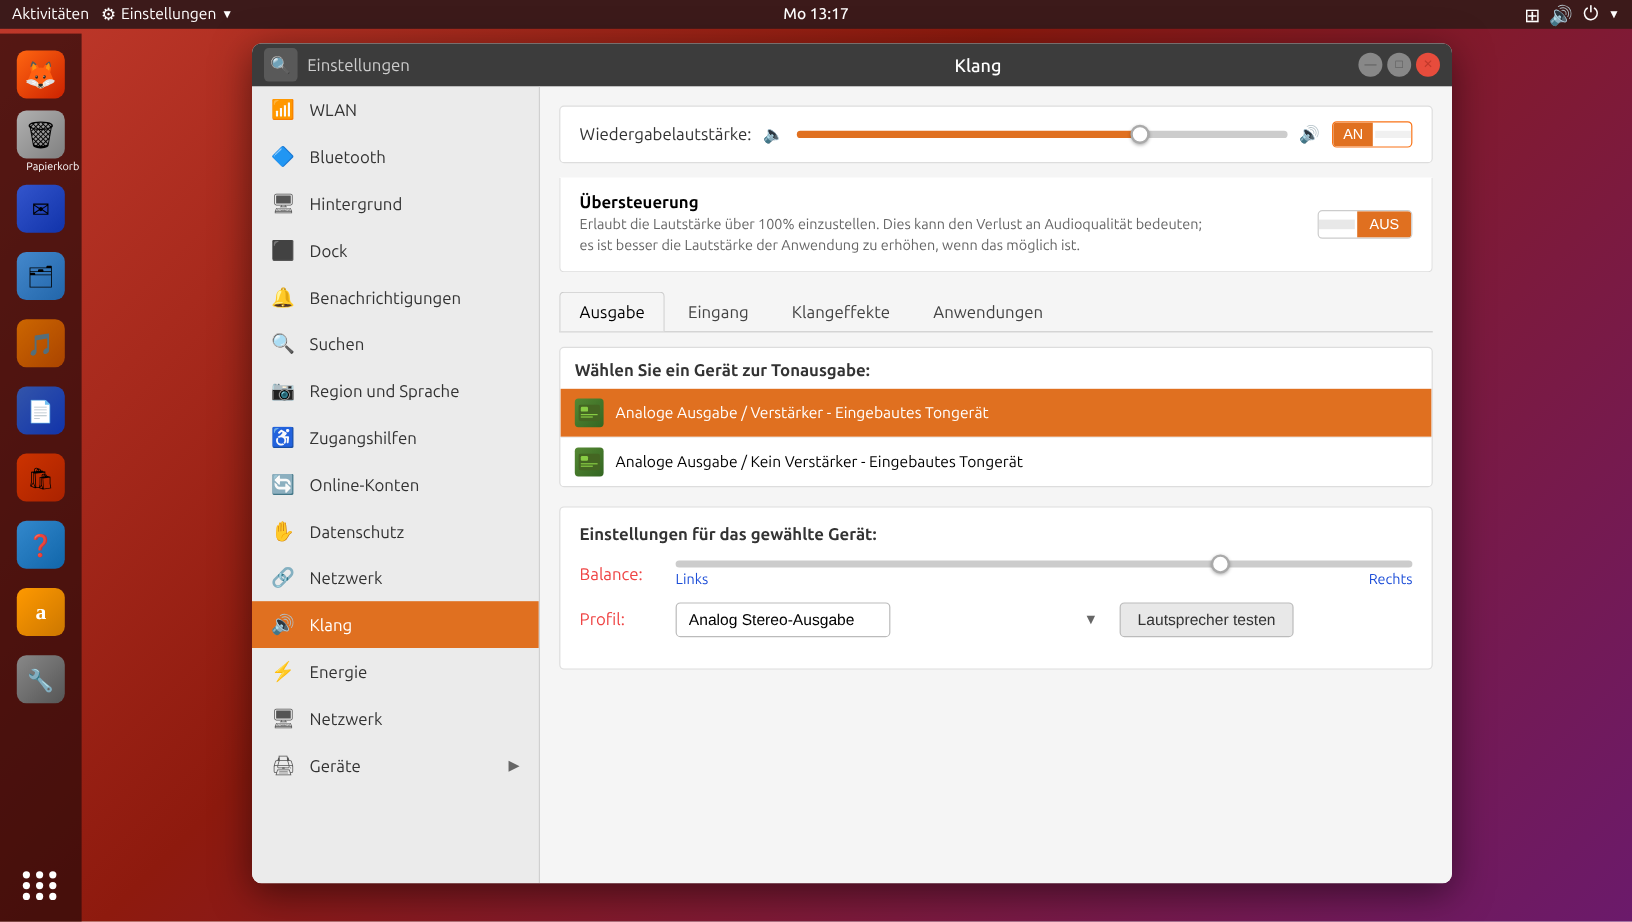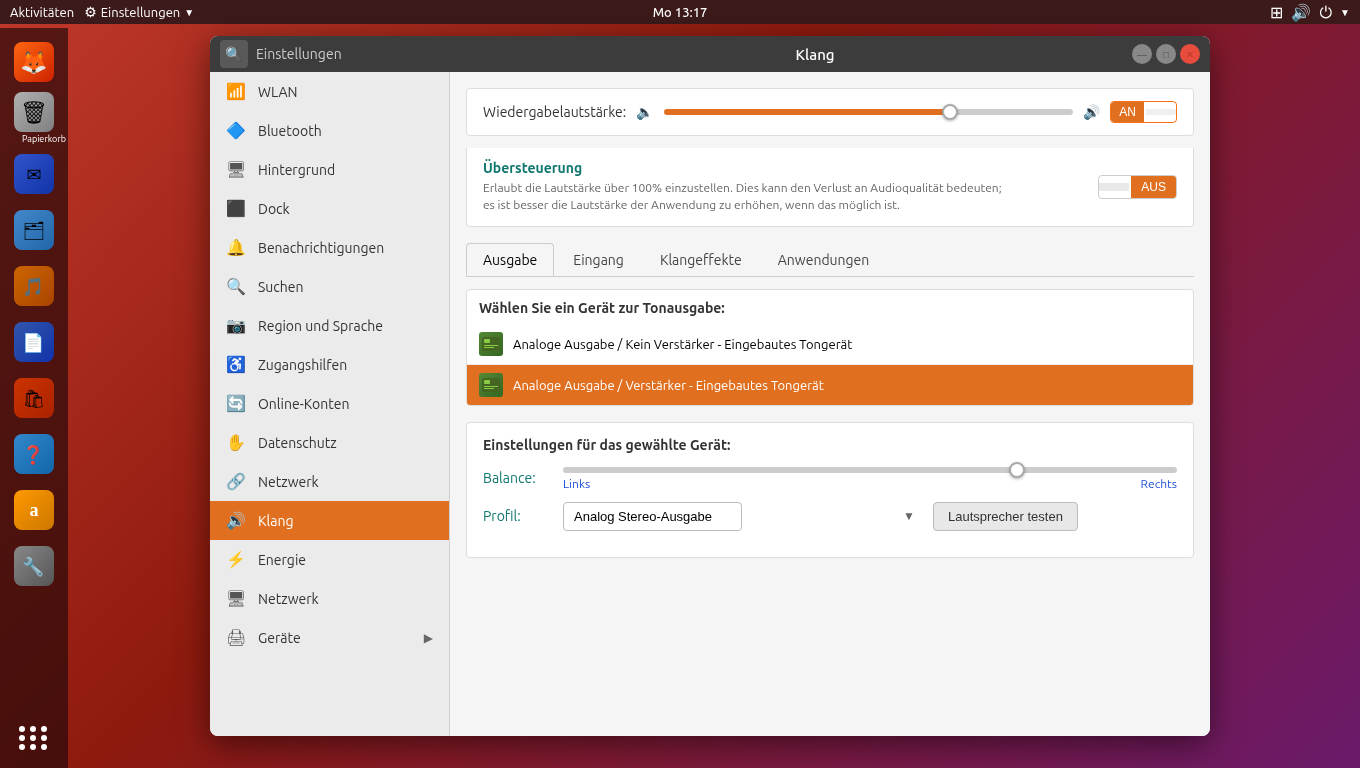--- a/index.html
+++ b/index.html
@@ -266,21 +266,21 @@
       border: 1px solid #ddd;
       border-top: none;
       border-radius: 0 0 4px 4px;
       padding: 12px 16px;
       display: flex;
       align-items: center;
       justify-content: space-between;
       margin-bottom: 16px;
     }
     .oversteering-text { flex: 1; }
-    .oversteering-title { font-weight: bold; font-size: 14px; color: #0f766e; margin-bottom: 4px; }
+    .oversteering-title { font-weight: bold; font-size: 14px; color: #000000; margin-bottom: 4px; }
     .oversteering-desc { font-size: 12px; color: #666; line-height: 1.4; }
     .aus-toggle {
       display: flex;
       align-items: center;
       gap: 2px;
       border: 1px solid #ccc;
       border-radius: 4px;
       overflow: hidden;
       margin-left: 16px;
     }
@@ -369,21 +369,21 @@
       margin-bottom: 14px;
     }
     .settings-row {
       display: flex;
       align-items: center;
       margin-bottom: 12px;
     }
     .settings-row-label {
       width: 80px;
       font-size: 14px;
-      color: #0f766e;
+      color: #ef4444;
     }
     .balance-container {
       flex: 1;
       position: relative;
     }
     .balance-track {
       height: 6px;
       background: #ccc;
       border-radius: 3px;
       position: relative;
@@ -640,41 +640,41 @@
       <div class="tabs-container">
         <div class="tab active">Ausgabe</div>
         <div class="tab">Eingang</div>
         <div class="tab">Klangeffekte</div>
         <div class="tab">Anwendungen</div>
       </div>
 
       <div class="device-section">
         <div class="device-section-title">Wählen Sie ein Gerät zur Tonausgabe:</div>
         <div class="device-list">
+          <div class="device-item selected">
+            <div class="device-icon">
+              <svg width="18" height="14" viewBox="0 0 18 14" fill="none">
+                <rect width="18" height="14" rx="2" fill="#446622"></rect>
+                <rect x="2" y="2" width="6" height="4" rx="1" fill="#88cc44"></rect>
+                <rect x="2" y="8" width="14" height="1" fill="#88cc44"></rect>
+                <rect x="2" y="10" width="10" height="1" fill="#88cc44"></rect>
+              </svg>
+            </div>
+            <span class="device-name">Analoge Ausgabe / Verstärker - Eingebautes Tongerät</span>
+          </div>
           <div class="device-item">
             <div class="device-icon">
               <svg width="18" height="14" viewBox="0 0 18 14" fill="none">
                 <rect width="18" height="14" rx="2" fill="#446622"></rect>
                 <rect x="2" y="2" width="6" height="4" rx="1" fill="#88cc44"></rect>
                 <rect x="2" y="8" width="14" height="1" fill="#88cc44"></rect>
                 <rect x="2" y="10" width="10" height="1" fill="#88cc44"></rect>
               </svg>
             </div>
             <span class="device-name">Analoge Ausgabe / Kein Verstärker - Eingebautes Tongerät</span>
-          </div>
-          <div class="device-item selected">
-            <div class="device-icon">
-              <svg width="18" height="14" viewBox="0 0 18 14" fill="none">
-                <rect width="18" height="14" rx="2" fill="#446622"></rect>
-                <rect x="2" y="2" width="6" height="4" rx="1" fill="#88cc44"></rect>
-                <rect x="2" y="8" width="14" height="1" fill="#88cc44"></rect>
-                <rect x="2" y="10" width="10" height="1" fill="#88cc44"></rect>
-              </svg>
-            </div>
-            <span class="device-name">Analoge Ausgabe / Verstärker - Eingebautes Tongerät</span>
           </div>
         </div>
       </div>
 
       <div class="device-settings">
         <div class="device-settings-title">Einstellungen für das gewählte Gerät:</div>
 
         <div class="settings-row">
           <span class="settings-row-label">Balance:</span>
           <div class="balance-container">

